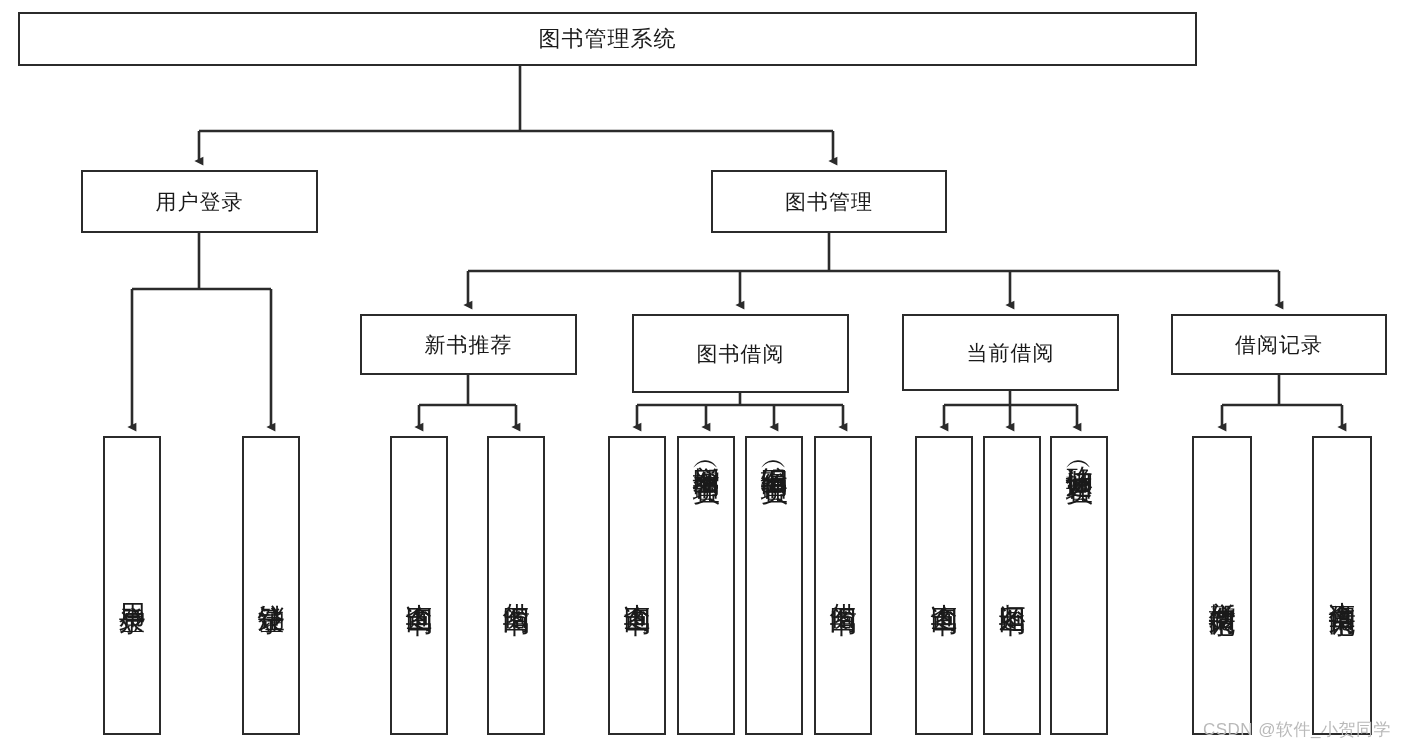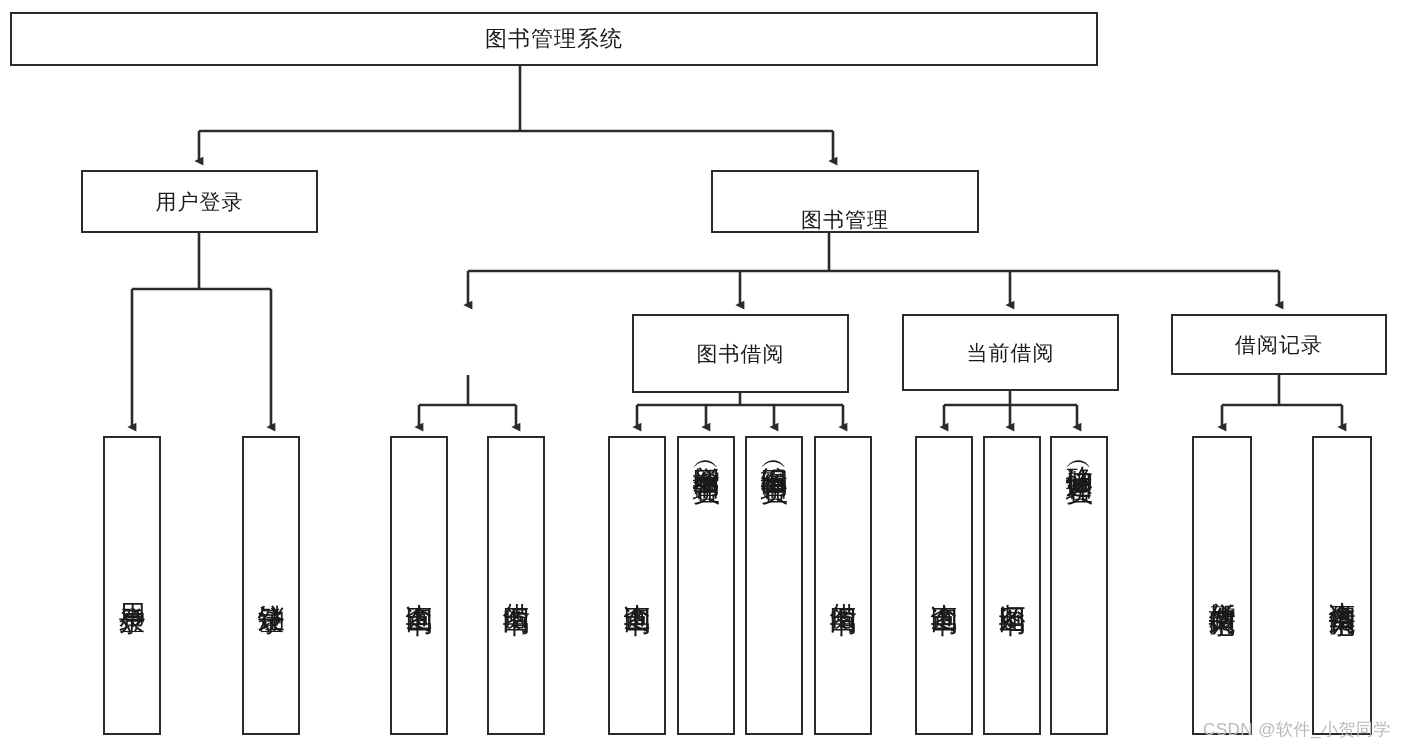--- a/index.html
+++ b/index.html
@@ -123,32 +123,35 @@
       <path d="M1010,405 L1010,427" marker-end="url(#arw)"></path>
       <path d="M1077,405 L1077,427" marker-end="url(#arw)"></path>
 
       <path d="M1279,375 L1279,405"></path>
       <path d="M1222,405 L1342,405"></path>
       <path d="M1222,405 L1222,427" marker-end="url(#arw)"></path>
       <path d="M1342,405 L1342,427" marker-end="url(#arw)"></path>
     </g>
   </svg>
 
-  <div class="node h root" style="left:10px; top:12px; width:1088px; height:54px;">
+  <div class="node h root" style="left:18px; top:12px; width:1179px; height:54px;">
     <span>图书管理系统</span>
   </div>
 
   <div class="node h" style="left:81px; top:170px; width:237px; height:63px;">
     <span>用户登录</span>
   </div>
 
-  <div class="node h" style="left:711px; top:170px; width:268px; height:63px;align-items:flex-end;">
+  <div class="node h" style="left:711px; top:170px; width:236px; height:63px;">
     <span>图书管理</span>
   </div>
 
+  <div class="node h" style="left:360px; top:314px; width:217px; height:61px;">
+    <span>新书推荐</span>
+  </div>
 
   <div class="node h" style="left:632px; top:314px; width:217px; height:79px;">
     <span>图书借阅</span>
   </div>
 
   <div class="node h" style="left:902px; top:314px; width:217px; height:77px;">
     <span>当前借阅</span>
   </div>
 
   <div class="node h" style="left:1171px; top:314px; width:216px; height:61px;">

